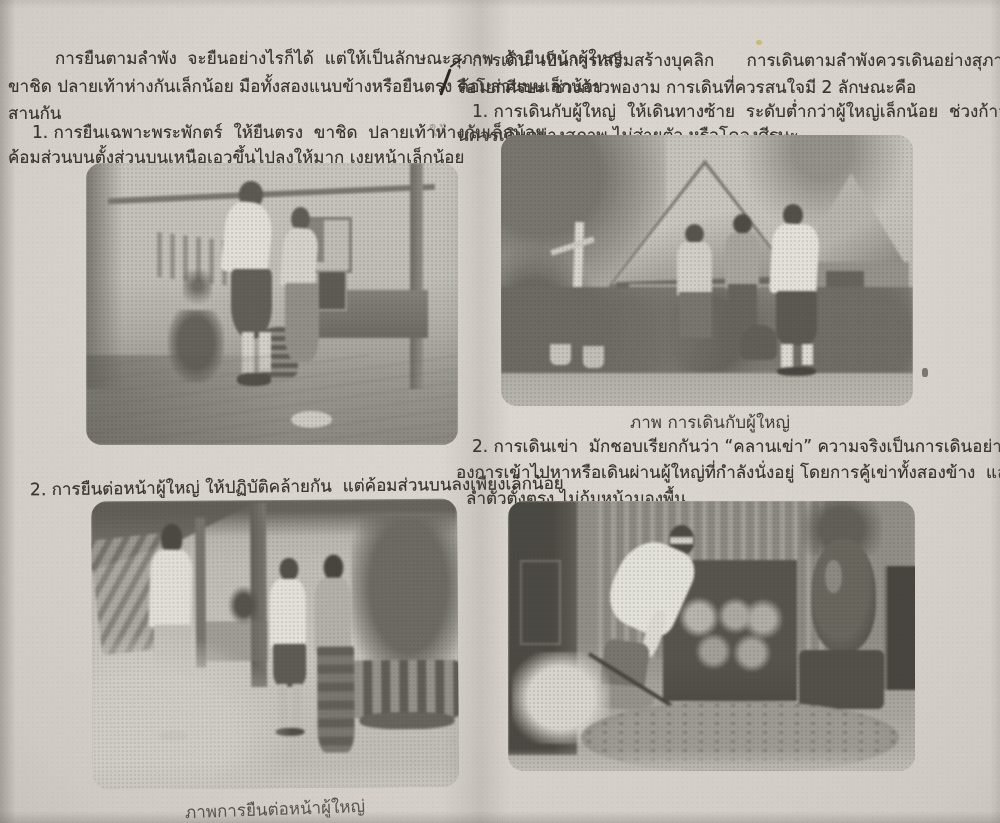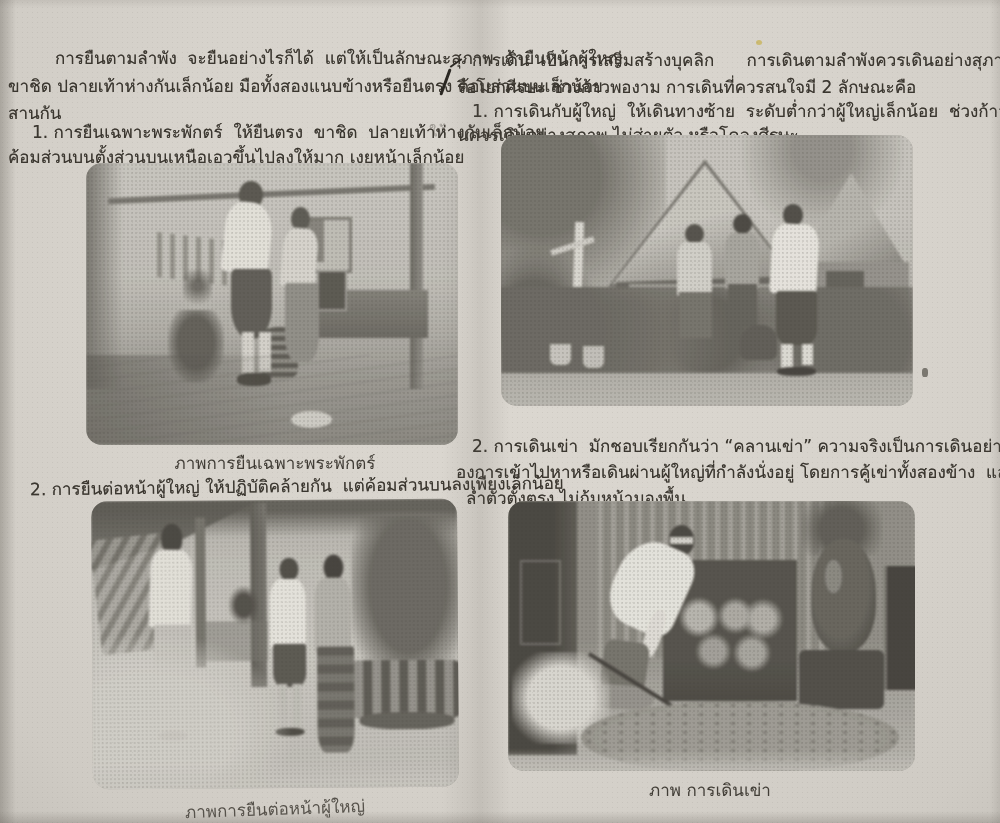--- a/index.html
+++ b/index.html
@@ -71,21 +71,20 @@
       <div class="s" style="left:55%;top:15.5%;width:5.2%;height:8.5%;background:#4f4c45;border-radius:50%;"></div>
       <div class="s" style="left:52.6%;top:23%;width:9.5%;height:21%;background:#dbd8d1;border-radius:35% 35% 8% 8%;transform:rotate(5deg);"></div>
       <div class="s" style="left:53.4%;top:42.5%;width:9.2%;height:28%;background:#8b8881;border-radius:6% 6% 34% 34%;"></div>
       <div class="s" style="left:0;bottom:0;width:100%;height:32%;background:linear-gradient(95deg,rgba(75,72,65,.55),rgba(75,72,65,0) 55%),repeating-linear-gradient(172deg,rgba(60,57,50,.20) 0 1px,rgba(0,0,0,0) 1px 13px);"></div>
       <div class="s" style="left:55%;bottom:6%;width:11%;height:6%;background:rgba(228,225,218,.8);border-radius:50%;"></div>
     </div>
     <div class="ptint"></div>
     <div class="pgrain"></div>
   </div>
 
-  <div class="caption" style="left:90px;top:449px;width:370px;">ภาพการยืนเฉพาะพระพักตร์</div>
   <div class="t-line" style="left:30px;top:472px;transform:rotate(-0.7deg);">2. การยืนต่อหน้าผู้ใหญ่ ให้ปฏิบัติคล้ายกัน  แต่ค้อมส่วนบนลงเพียงเล็กน้อย</div>
 
   <div class="photo" style="left:92px;top:500px;width:366px;height:288px;transform:rotate(-0.4deg);">
     <div class="art">
       <div class="s" style="inset:0;background:linear-gradient(180deg,#b0ada6 0,#c2bfb8 22%,#ccc9c2 55%,#c0bdb6 100%);"></div>
       <div class="s" style="left:0;top:0;width:100%;height:13%;background:linear-gradient(180deg,#57544d 0 30%,rgba(87,84,77,.4) 70%,rgba(87,84,77,0));"></div>
       <div class="s" style="left:0;top:0;width:46%;height:24%;background:#4f4c45;clip-path:polygon(0 0,100% 0,55% 55%,0 100%);opacity:.85;"></div>
       <div class="s" style="left:1%;top:12%;width:23%;height:40%;transform:rotate(-6deg);background:repeating-linear-gradient(125deg,#6b6860 0 6px,#a3a099 6px 14px);opacity:.8;border-radius:4px;"></div>
       <div class="s" style="left:28.5%;top:6%;width:2.6%;height:52%;background:#6b6860;"></div>
       <div class="s" style="left:43.5%;top:1%;width:4.2%;height:64%;background:linear-gradient(90deg,#524f48,#6e6b64);"></div>
@@ -155,20 +154,21 @@
       <div class="s" style="left:68%;top:77%;width:2.8%;height:9%;background:#e2dfd8;"></div>
       <div class="s" style="left:73%;top:77%;width:2.8%;height:8%;background:#e2dfd8;"></div>
       <div class="s" style="left:67%;top:85.5%;width:9.5%;height:3.5%;background:#332f2a;border-radius:40%;"></div>
       <div class="s" style="left:58%;top:70%;width:9%;height:13%;background:#524f48;border-radius:50% 42% 20% 20%;"></div>
       <div class="s" style="left:0;bottom:0;width:100%;height:12%;background:linear-gradient(0deg,#b9b6af,rgba(185,182,175,0));"></div>
     </div>
     <div class="ptint"></div>
     <div class="pgrain"></div>
   </div>
 
+  <div class="caption" style="left:520px;top:408px;width:380px;">ภาพ การเดินกับผู้ใหญ่</div>
   <div class="t-line" style="left:472px;top:432px;">2. การเดินเข่า  มักชอบเรียกกันว่า “คลานเข่า” ความจริงเป็นการเดินอย่างหนึ่ง ใช้เมื่อ</div>
   <div class="t-line" style="left:456px;top:458px;">องการเข้าไปหาหรือเดินผ่านผู้ใหญ่ที่กำลังนั่งอยู่ โดยการคู้เข่าทั้งสองข้าง  แล้วเคลื่อนตัวเข้า</div>
   <div class="t-line" style="left:466px;top:484px;">ลำตัวตั้งตรง ไม่ก้มหน้ามองพื้น</div>
 
   <div class="photo" style="left:508px;top:501px;width:407px;height:270px;">
     <div class="art">
       <div class="s" style="inset:0;background:linear-gradient(180deg,#8a877f 0 52%,#a19e97 68%,#b5b2ab 100%);"></div>
       <div class="s" style="left:22%;top:0;width:58%;height:58%;background:repeating-linear-gradient(90deg,rgba(225,222,215,.30) 0 5px,rgba(104,101,94,.28) 5px 13px);opacity:.8;"></div>
       <div class="s" style="left:0;top:0;width:17%;height:94%;background:linear-gradient(90deg,#37342e 0 65%,#504d46);"></div>
       <div class="s" style="left:3%;top:22%;width:9%;height:30%;border:2px solid rgba(190,187,180,.35);"></div>
@@ -187,21 +187,20 @@
       <div class="s" style="left:19%;top:68%;width:17%;height:9%;background:#8f8c85;border-radius:40%;transform:rotate(4deg);"></div>
       <div class="s" style="left:20%;top:56%;width:24%;height:1.4%;background:#332f2a;transform:rotate(32deg);transform-origin:left center;"></div>
       <div class="s" style="left:1%;top:56%;width:24%;height:34%;background:radial-gradient(ellipse at 50% 50%,#dedbd4 0 48%,rgba(222,219,212,.35) 68%,transparent 80%);"></div>
       <div class="s" style="left:18%;top:74%;width:78%;height:27%;border-radius:50%;background:radial-gradient(rgba(70,67,60,.45) 2px,transparent 3px),radial-gradient(ellipse at 50% 50%,#9a978f 0 60%,#8a877f 78%,rgba(138,135,127,0) 85%);background-size:16px 9px,100% 100%;"></div>
       <div class="s" style="left:0;bottom:0;width:100%;height:8%;background:linear-gradient(0deg,#c2bfb8,rgba(194,191,184,0));"></div>
     </div>
     <div class="ptint"></div>
     <div class="pgrain"></div>
   </div>
 
-  <div class="caption" style="left:560px;top:776px;width:300px;">ภาพ การเดินเข่า</div>
 
   <div class="s" style="left:756px;top:40px;width:6px;height:5px;background:#c9b45a;border-radius:50%;opacity:.8;"></div>
   <div class="s" style="left:922px;top:368px;width:6px;height:9px;background:#4a473f;border-radius:40%;opacity:.65;"></div>
 
   <div class="gutter"></div>
   <div class="edge-left"></div>
   <div class="edge-bottom"></div>
   <div class="edge-top"></div>
   <div class="edge-right"></div>
   <div class="noise"></div>

